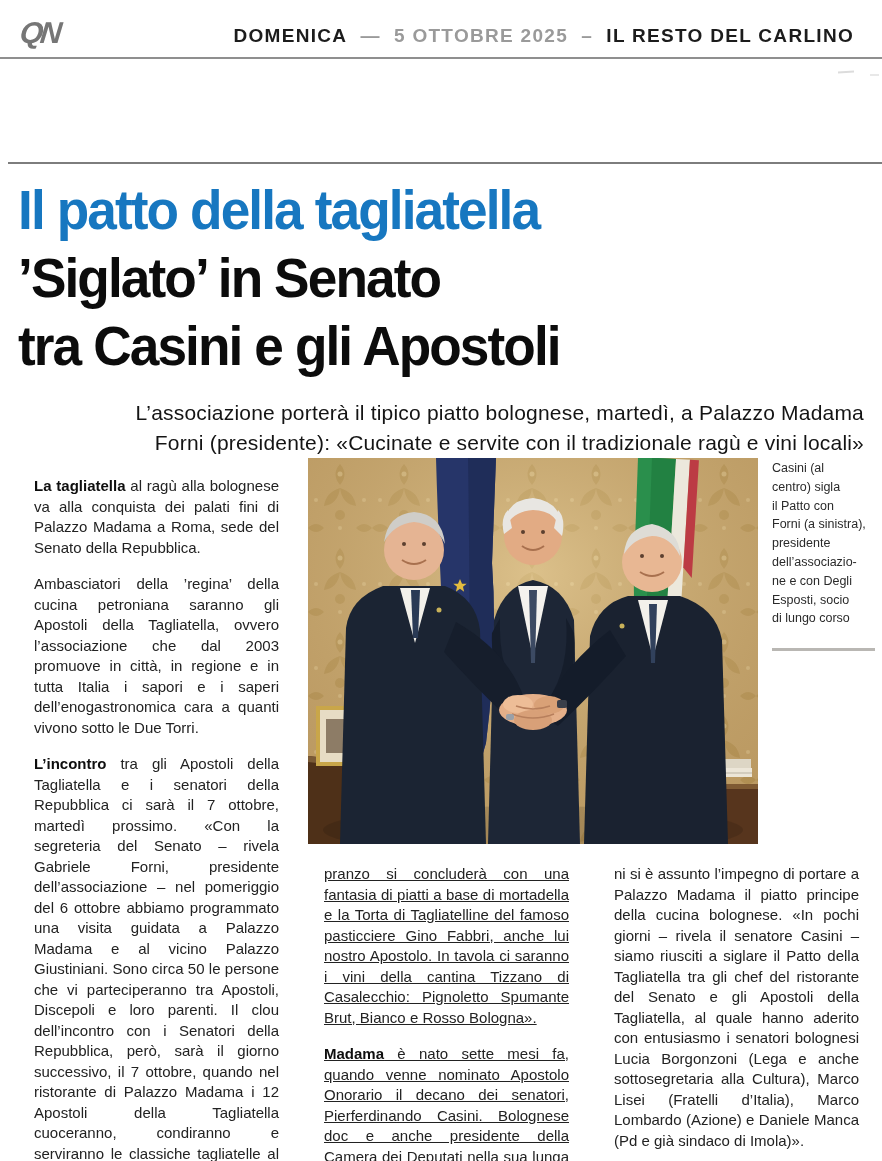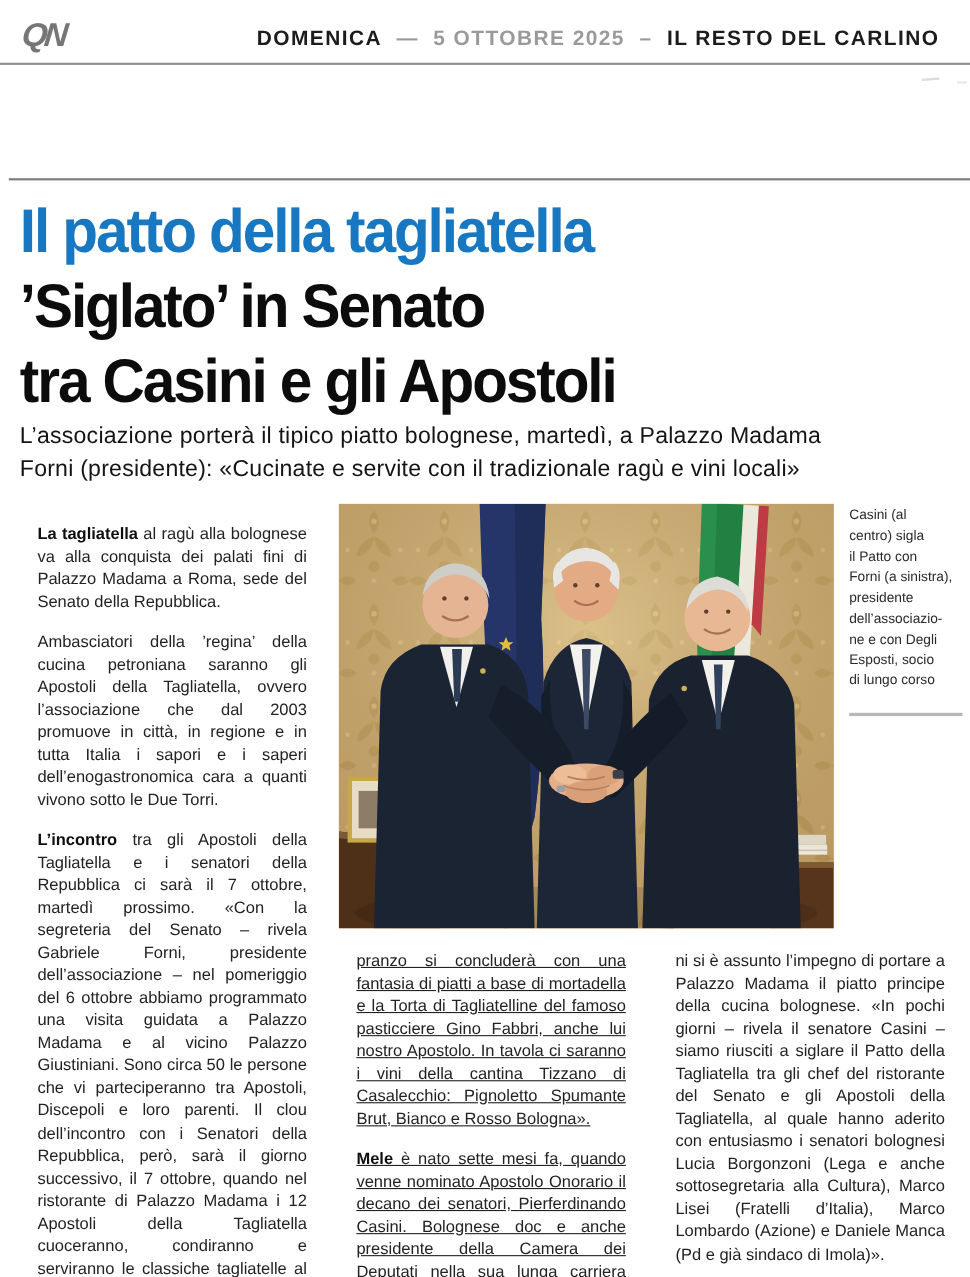--- a/index.html
+++ b/index.html
@@ -28,21 +28,21 @@
   .headline{left:18px;top:176px;width:860px;}
   .hl{
     font-size:56px;line-height:68px;font-weight:700;letter-spacing:-2px;
     color:#0c0c0c;transform:scaleX(0.95);transform-origin:left center;white-space:nowrap;
   }
   .hl.blue{color:var(--blue,#1777c0);}
 
   
   .standfirst{
     left:18px;top:382px;width:830px;font-size:21px;line-height:30px;
-    color:#141414;white-space:pre-line;letter-spacing:0.2px;margin:0;
+    color:#141414;white-space:pre-line;letter-spacing:0.2px;margin:16px;text-align:right;
   }
 
   
   .col{width:277px;font-size:15px;line-height:20.5px;color:#222;}
   .col1{left:18px;top:460px;}
   .col2{left:308px;top:848px;text-decoration:underline;}
   .col3{left:598px;top:848px;}
   .col p.seg{margin:16px;text-align:justify;}
   .col p.seg b{font-weight:700;color:#0e0e0e;}
   .byline{margin-top:3px;text-align:center;font-weight:700;color:#0e0e0e;}
@@ -216,20 +216,20 @@
   <div class="abs caption-rule"></div>
 
   <div class="abs col col1">
       <p class="seg"><b>La tagliatella</b> al ragù alla bolognese va alla conquista dei palati fini di Palazzo Madama a Roma, sede del Senato della Repubblica.</p>
       <p class="seg">Ambasciatori della ’regina’ della cucina petroniana saranno gli Apostoli della Tagliatella, ovvero l’associazione che dal 2003 promuove in città, in regione e in tutta Italia i sapori e i saperi dell’enogastronomica cara a quanti vivono sotto le Due Torri.</p>
       <p class="seg"><b>L’incontro</b> tra gli Apostoli della Tagliatella e i senatori della Repubblica ci sarà il 7 ottobre, martedì prossimo. «Con la segreteria del Senato – rivela Gabriele Forni, presidente dell’associazione – nel pomeriggio del 6 ottobre abbiamo programmato una visita guidata a Palazzo Madama e al vicino Palazzo Giustiniani. Sono circa 50 le persone che vi parteciperanno tra Apostoli, Discepoli e loro parenti. Il clou dell’incontro con i Senatori della Repubblica, però, sarà il giorno successivo, il 7 ottobre, quando nel ristorante di Palazzo Madama i 12 Apostoli della Tagliatella cuoceranno, condiranno e serviranno le classiche tagliatelle al ragù bolognese per tutti i presenti. Purtroppo non ci sarà Gianni Pecci, fondatore dell’associazione, scomparso di recente».</p>
       <p class="seg">Forni prosegue spiegando che «il</p>
     </div>
   <div class="abs col col2">
       <p class="seg">pranzo si concluderà con una fantasia di piatti a base di mortadella e la Torta di Tagliatelline del famoso pasticciere Gino Fabbri, anche lui nostro Apostolo. In tavola ci saranno i vini della cantina Tizzano di Casalecchio: Pignoletto Spumante Brut, Bianco e Rosso Bologna».</p>
-      <p class="seg"><b>Mele</b> è nato sette mesi fa, quando venne nominato Apostolo Onorario il decano dei senatori, Pierferdinando Casini. Bolognese doc e anche presidente della Camera dei Deputati nella sua lunga carriera parlamentare, Casi-</p>
+      <p class="seg"><b>Madama</b> è nato sette mesi fa, quando venne nominato Apostolo Onorario il decano dei senatori, Pierferdinando Casini. Bolognese doc e anche presidente della Camera dei Deputati nella sua lunga carriera parlamentare, Casi-</p>
     </div>
   <div class="abs col col3">
       <p class="seg">ni si è assunto l’impegno di portare a Palazzo Madama il piatto principe della cucina bolognese. «In pochi giorni – rivela il senatore Casini – siamo riusciti a siglare il Patto della Tagliatella tra gli chef del ristorante del Senato e gli Apostoli della Tagliatella, al quale hanno aderito con entusiasmo i senatori bolognesi Lucia Borgonzoni (Lega e anche sottosegretaria alla Cultura), Marco Lisei (Fratelli d’Italia), Marco Lombardo (Azione) e Daniele Manca (Pd e già sindaco di Imola)».</p>
       <div class="byline">Nicodemo Mele</div>
     </div>
 
 </div>
 
 </body></html>

